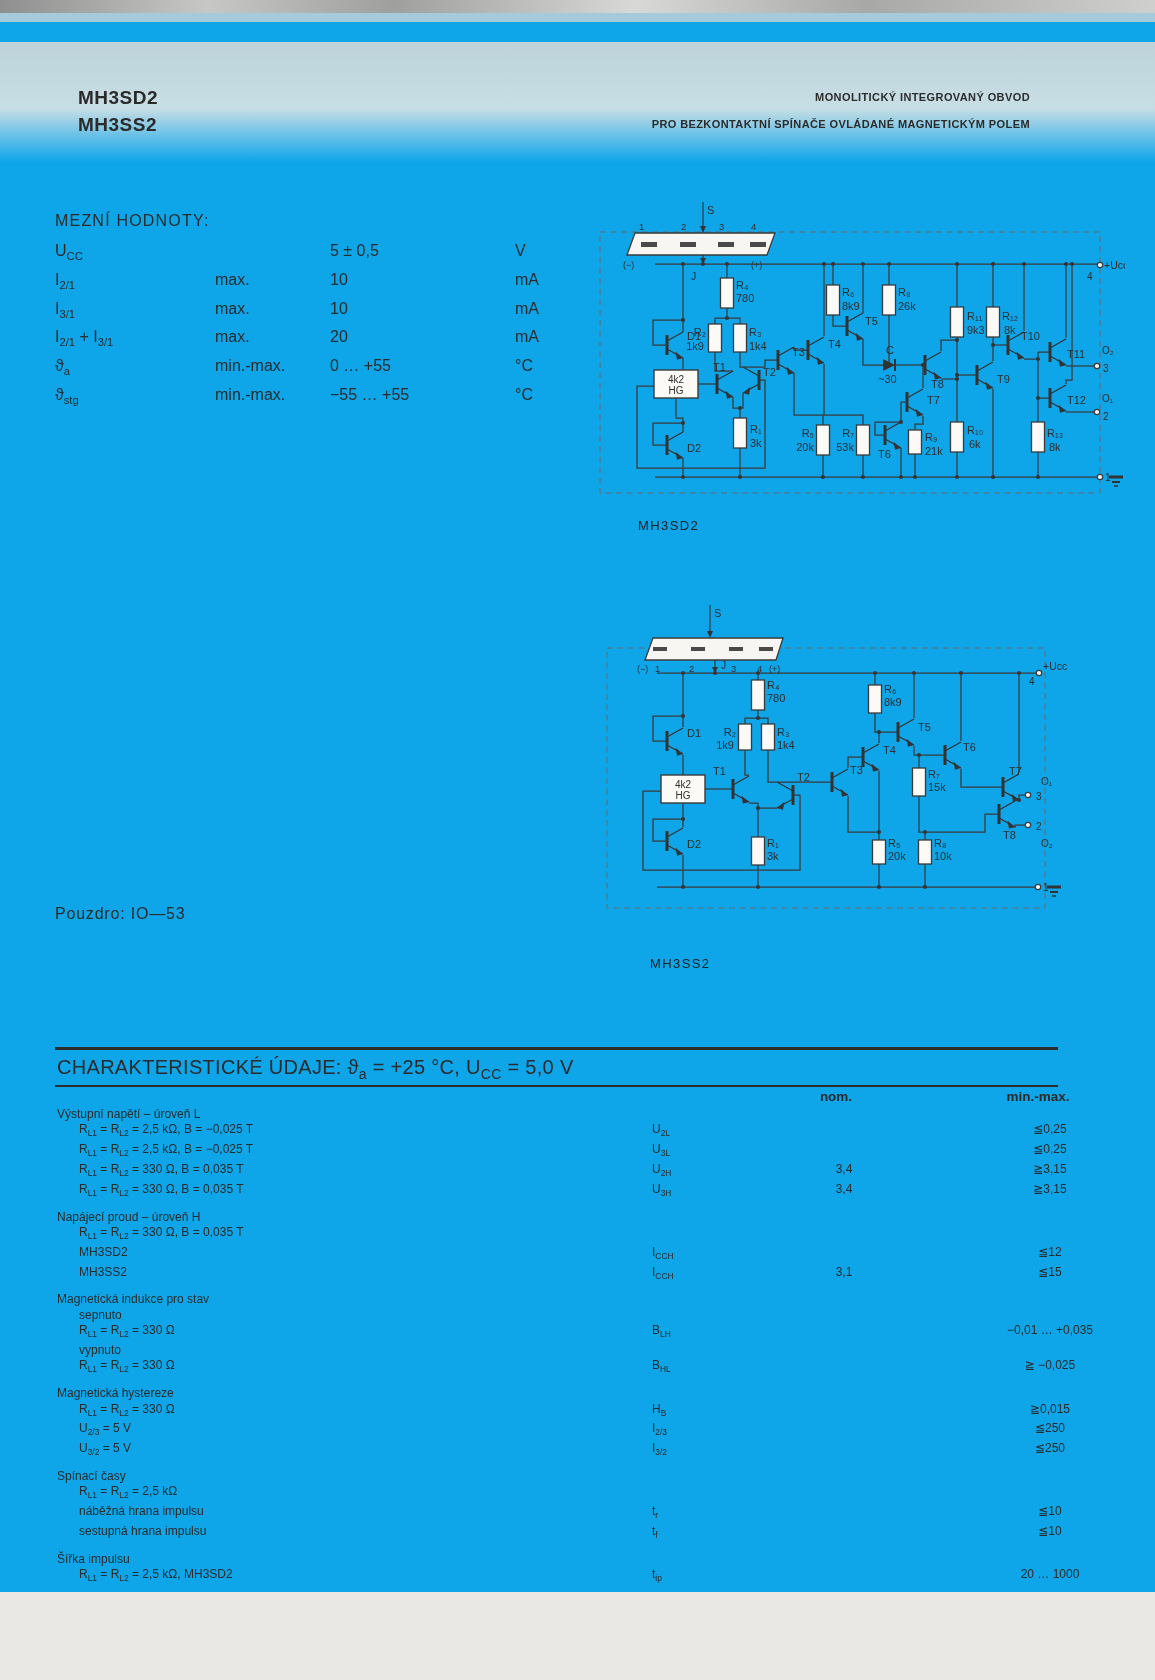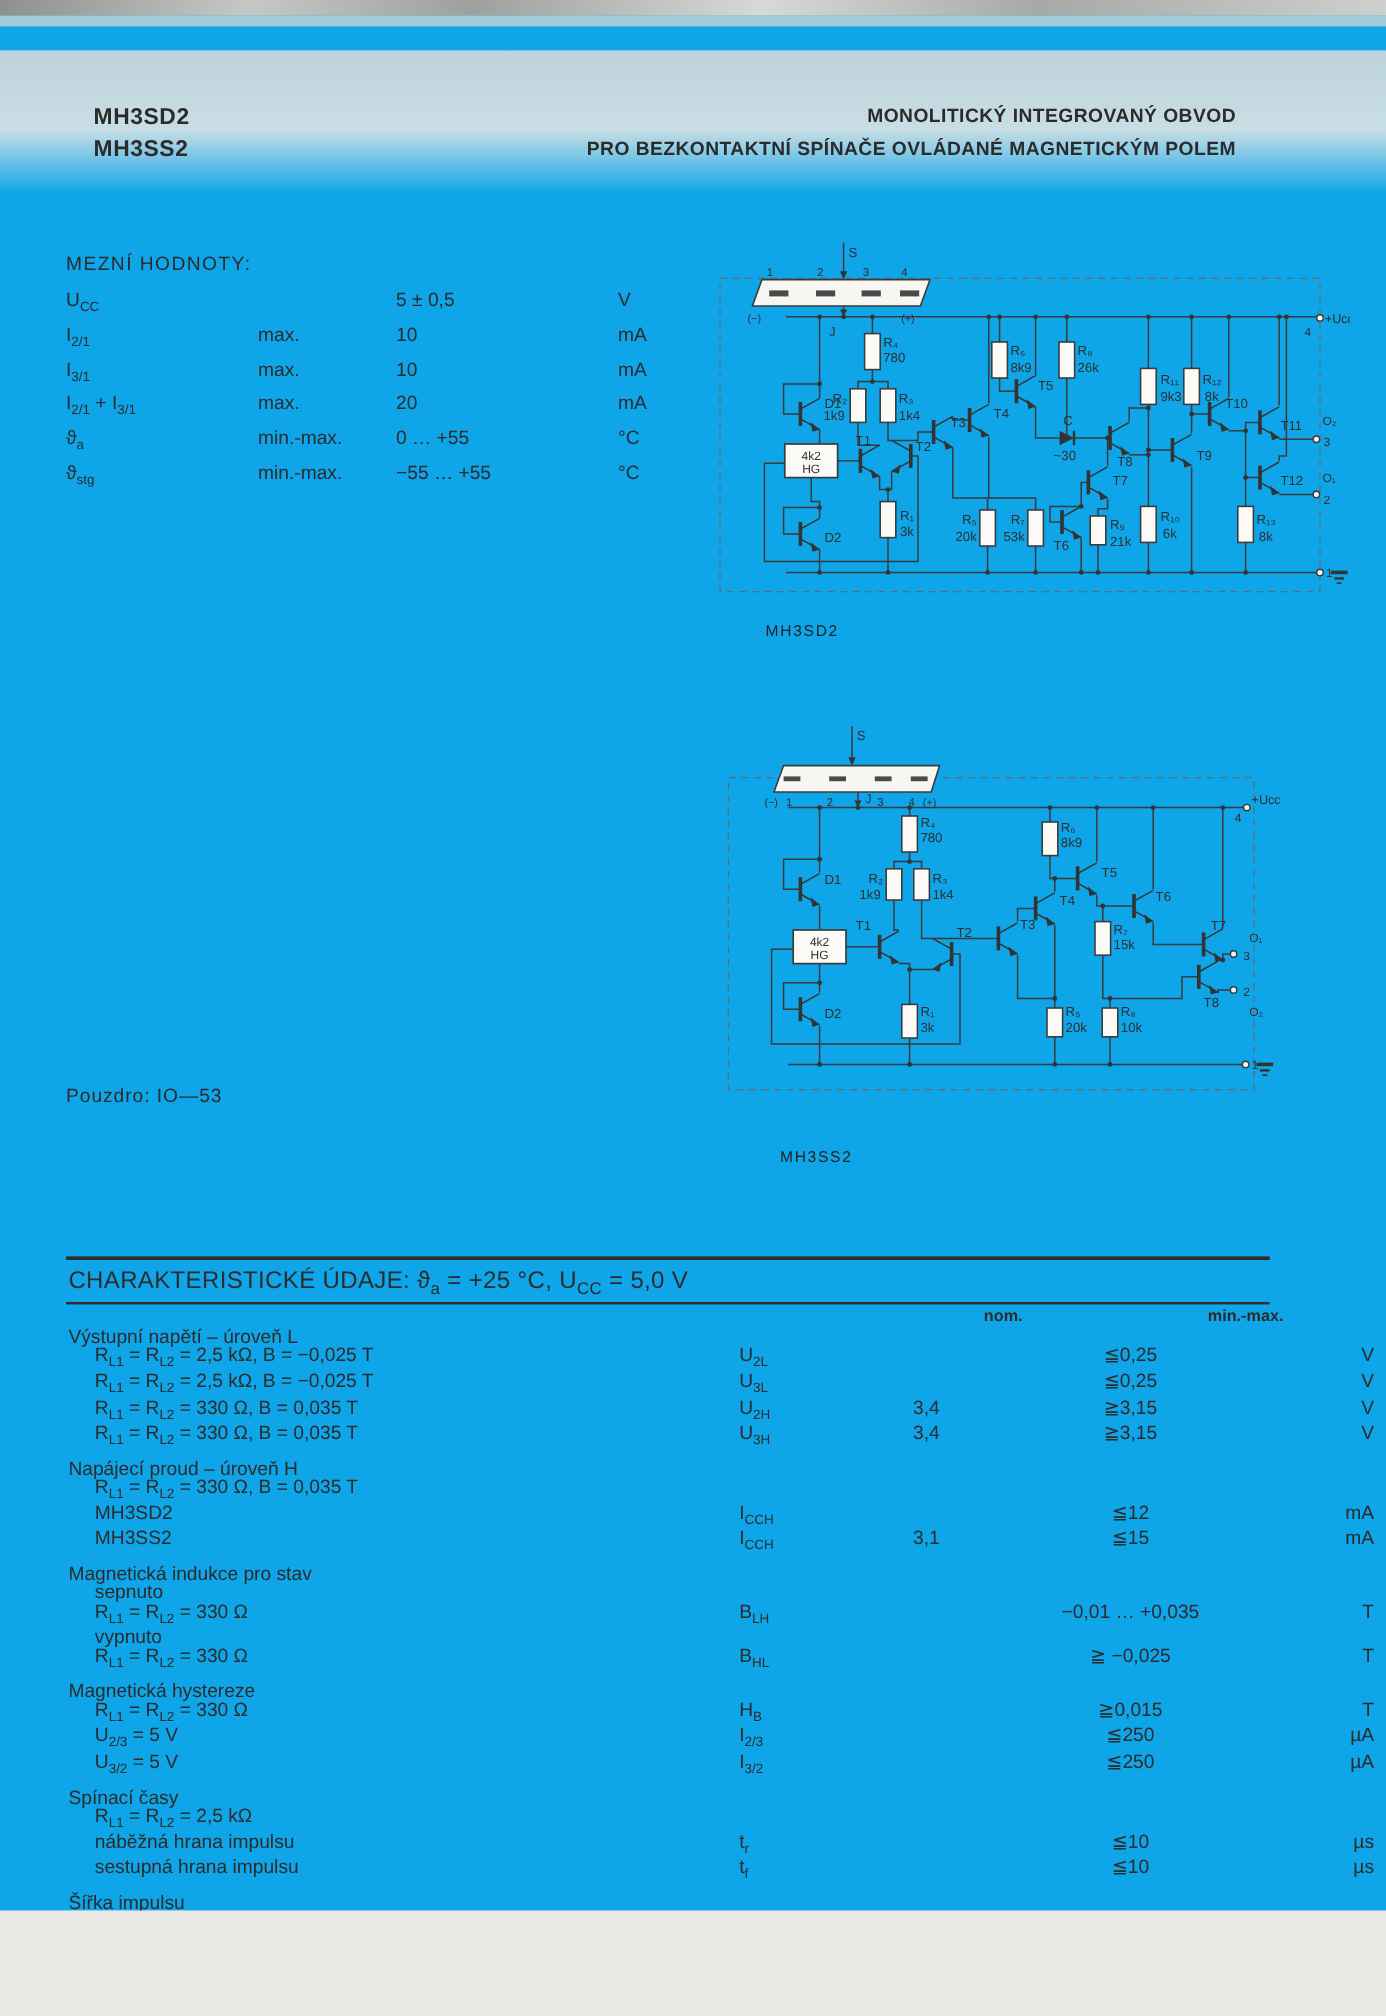--- a/index.html
+++ b/index.html
@@ -10,21 +10,21 @@
   
   .scan-top{left:0;top:0;width:1155px;height:13px;
     background:linear-gradient(90deg,#8f8f8f,#c7c7c5 18%,#9f9f9d 34%,#d8d8d6 55%,#a8a8a6 75%,#cfcfcd);}
   .scan-top2{left:0;top:13px;width:1155px;height:9px;background:#d8d7d3;opacity:.75;}
   .scan-wash{left:0;top:42px;width:1155px;height:120px;
     background:linear-gradient(180deg,#dcdbd7,#e9e8e4 55%,rgba(247,246,242,0));opacity:.85;}
   .scan-band{left:62px;top:1597px;width:992px;height:15px;border-radius:2px;
     background:linear-gradient(90deg,#cccbc8,#bfbebb 25%,#d3d2cf 55%,#c6c5c2 80%,#d0cfcc);}
   
   .models{left:78px;top:84px;font-size:19px;font-weight:bold;line-height:27px;letter-spacing:.5px;}
-  .htitle{right:125px;top:84px;font-size:16px;font-weight:bold;line-height:27px;
+  .htitle{right:125px;top:84px;font-size:11px;font-weight:bold;line-height:27px;
           text-align:right;letter-spacing:.4px;white-space:nowrap;}
   
   .lim-head{left:55px;top:212px;font-size:16px;letter-spacing:1.2px;}
   #limits-rows{left:55px;top:242px;width:520px;}
   .lrow{display:grid;grid-template-columns:160px 115px 185px 60px;height:28.8px;align-items:baseline;font-size:16px;}
   .lrow .lc-val{text-align:left;}
   sub{font-size:70%;}
   
   .pouzdro{left:55px;top:905px;font-size:16px;letter-spacing:.8px;}
   
@@ -44,21 +44,21 @@
   .hg{fill:#fbfaf7;stroke:#3a3a3a;stroke-width:1.4;}
   
   .rule1{left:55px;top:1047px;width:1003px;height:3px;background:#2c2c2c;}
   .rule2{left:55px;top:1085px;width:1003px;height:2px;background:#2c2c2c;}
   .char-title{left:57px;top:1056px;font-size:20px;letter-spacing:.3px;}
   .colhead{left:57px;top:1089px;width:1088px;display:grid;grid-template-columns:553px 112px 100px 240px 83px;
            font-size:13.5px;font-weight:bold;gap:32px;}
   .colhead .c-nom,.crow .c-nom{text-align:center;}
   .colhead .c-mm,.crow .c-mm{text-align:center;}
   #char-rows{left:57px;top:1107px;width:1088px;}
-  .crow{display:grid;grid-template-columns:553px 112px 100px 240px 83px;line-height:15.4px;font-size:16px;}
+  .crow{display:grid;grid-template-columns:553px 112px 100px 240px 83px;line-height:15.4px;font-size:12px;gap:36px;}
   .crow.gap{margin-top:8px;}
   .crow .c-lab.ind1{padding-left:22px;}
   .crow .c-sym{padding-left:6px;}
   .crow .c-unit{text-align:right;}
   .pagenum{left:1068px;top:1614px;font-size:24px;color:#2e2e2e;}
 </style>
 </head>
 <body>
 
 <div class="page">

